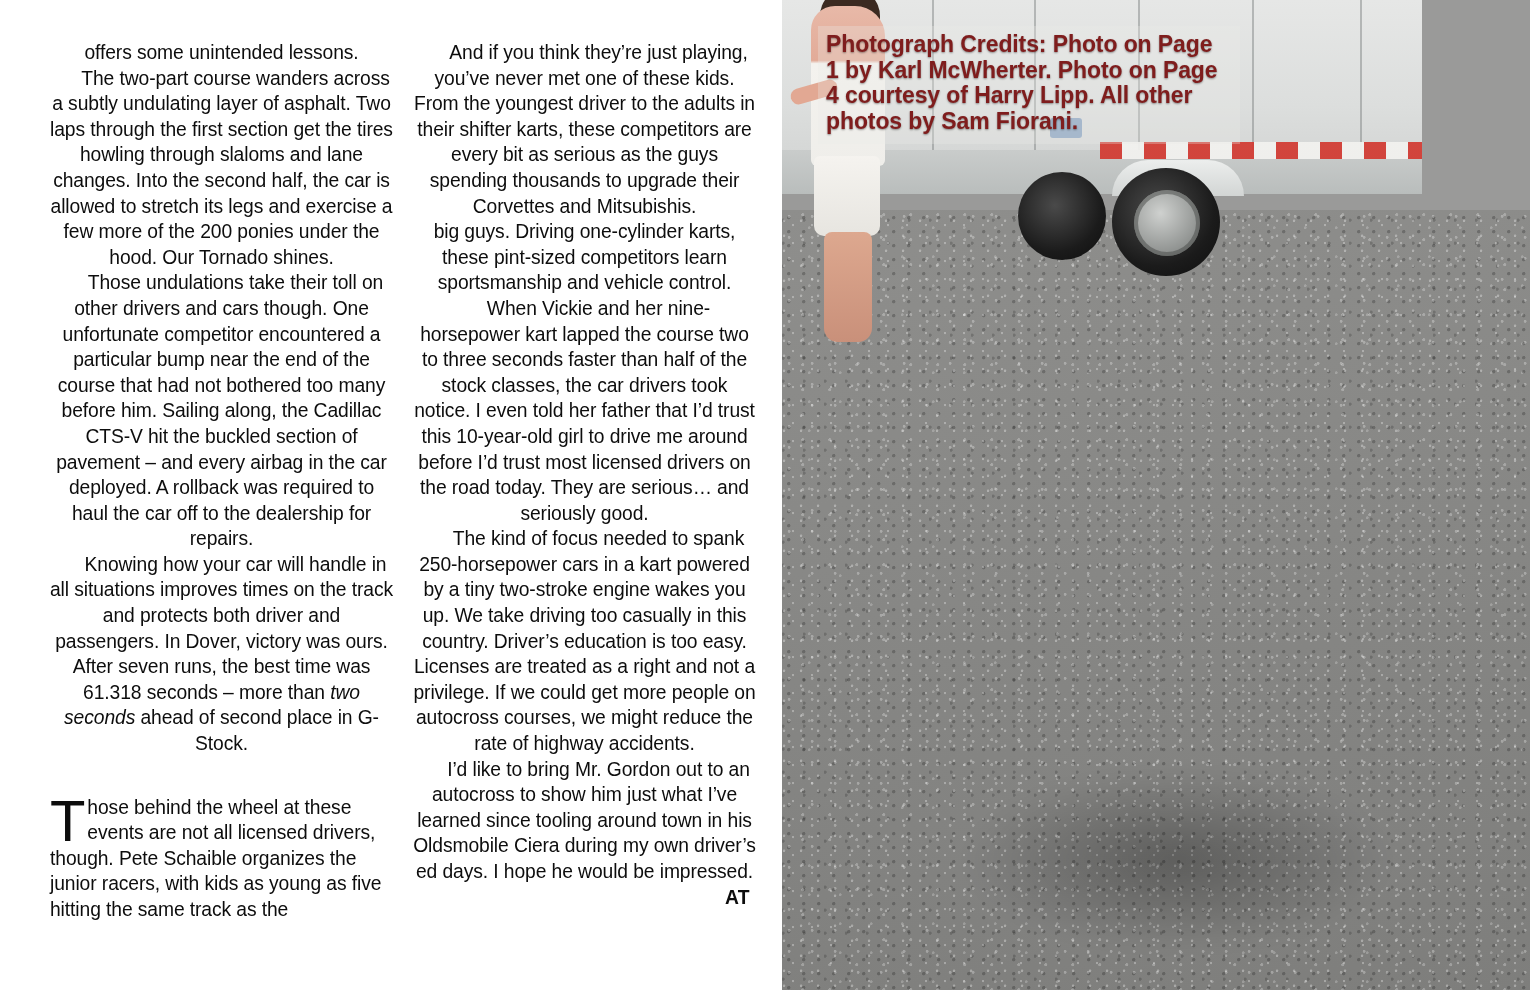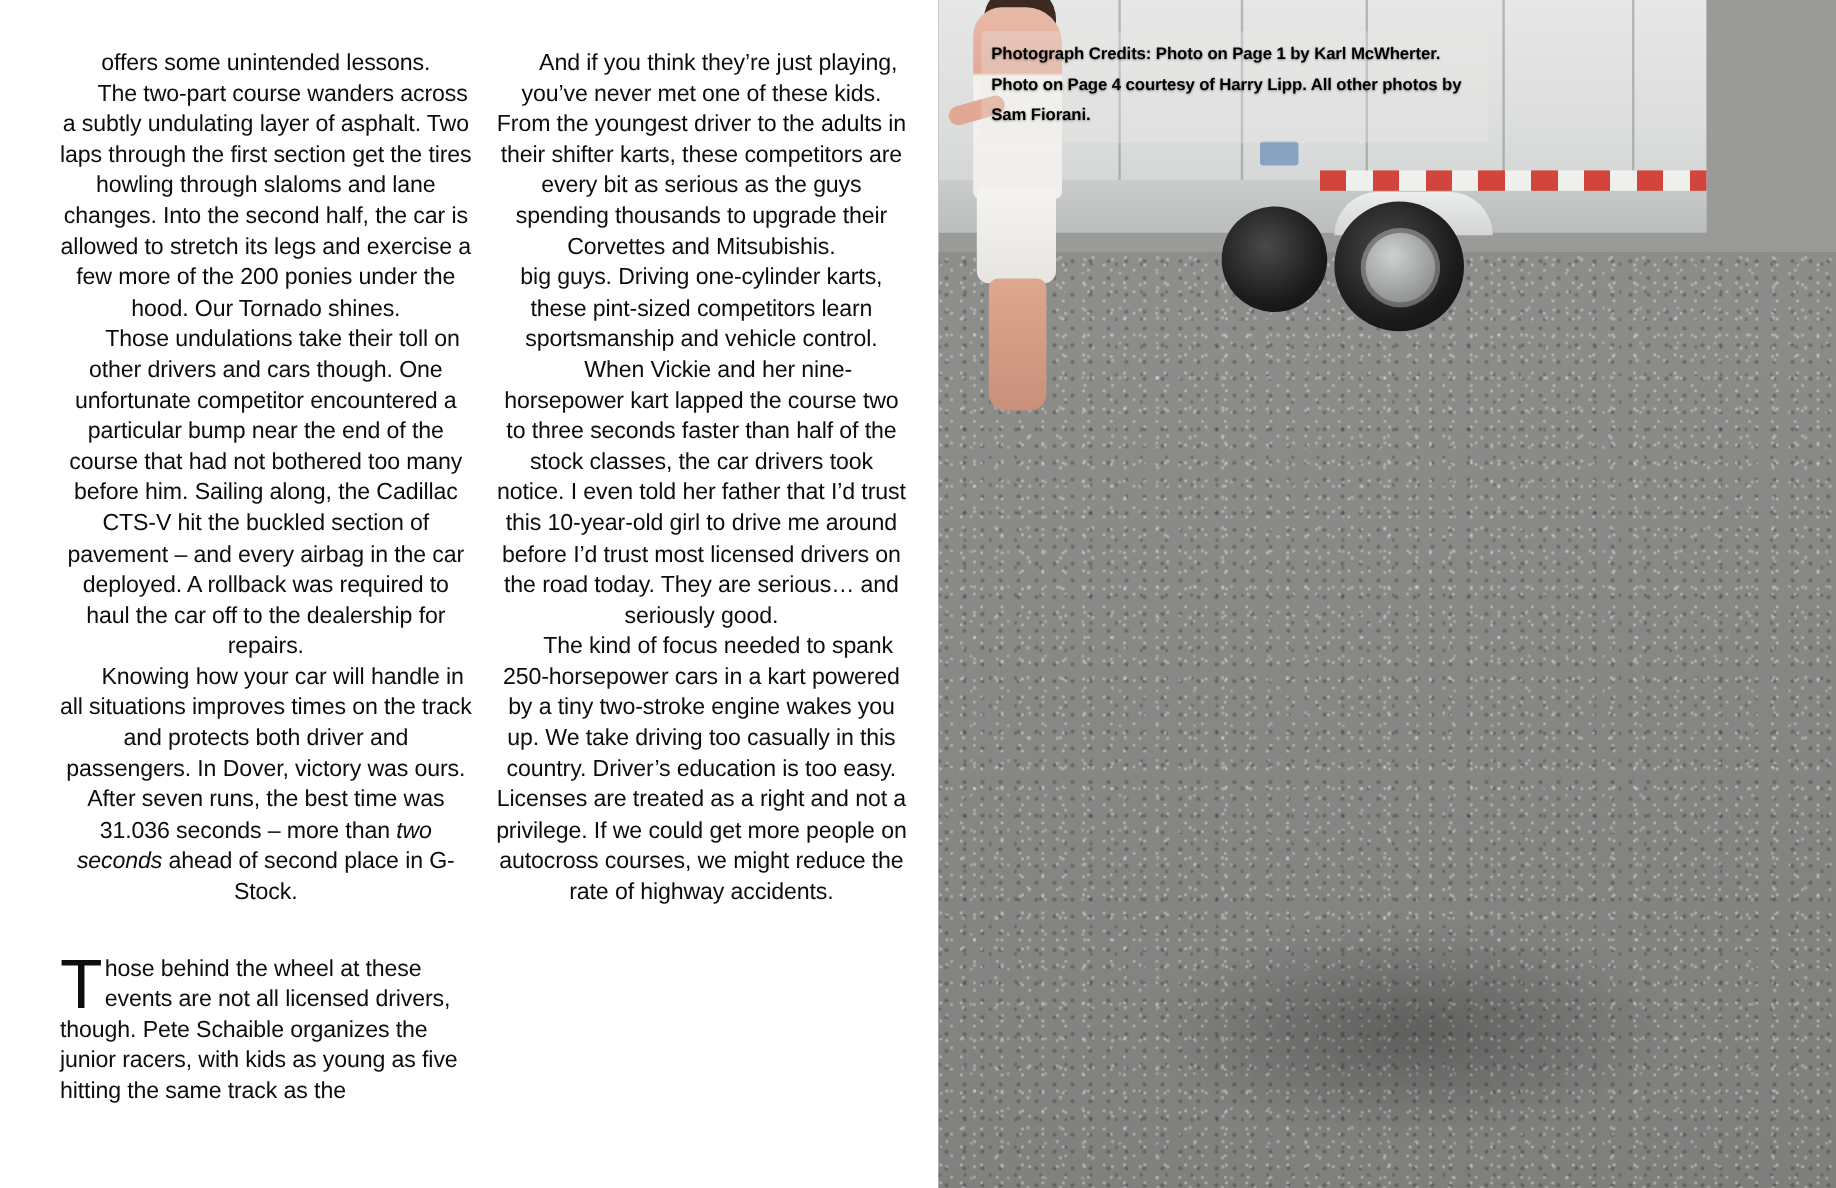--- a/index.html
+++ b/index.html
@@ -191,49 +191,50 @@
     border-radius: 28px 28px 14px 14px;
   }
 
   
   #photo-caption {
     position: absolute;
     left: 36px; top: 26px;
     width: 404px;
     padding: 6px 10px 10px 8px;
     background: rgba(236,236,233,0.30);
-    color: #000000;
-    font-size: 14px;
+    color: #7f1d1d;
+    font-size: 23px;
     font-weight: bold;
     line-height: 25.5px;
     letter-spacing: -0.1px;
     text-shadow: 0 1px 2px rgba(0,0,0,.40);
   }
 </style>
 </head>
 <body>
 
 <div id="page">
 
   <div id="text-side">
 
     <div class="column" id="column-1">
       <p class="para noindent">offers some unintended lessons.</p>
       <p class="para">The two-part course wanders across a subtly undulating layer of asphalt. Two laps through the first section get the tires howling through slaloms and lane changes. Into the second half, the car is allowed to stretch its legs and exercise a few more of the 200 ponies under the hood. Our Tornado shines.</p>
       <p class="para">Those undulations take their toll on other drivers and cars though. One unfortunate competitor encountered a particular bump near the end of the course that had not bothered too many before him. Sailing along, the Cadillac CTS-V hit the buckled section of pavement – and every airbag in the car deployed. A rollback was required to haul the car off to the dealership for repairs.</p>
-      <p class="para"><span>Knowing how your car will handle in all situations improves times on the track and protects both driver and passengers. In Dover, victory was ours. After seven runs, the best time was 31.036 seconds – more than </span><span class="ital">two seconds</span><span> ahead of second place in G-Stock.</span></p>
+      <p class="para"><span>Knowing how your car will handle in all situations improves times on the track and protects both driver and passengers. In Dover, victory was ours. After seven runs, the best time was 61.318 seconds – more than </span><span class="ital">two seconds</span><span> ahead of second place in G-Stock.</span></p>
       <div class="spacer-para"></div>
       <p class="dropcap-para"><span class="dc">T</span><span>hose behind the wheel at these events are not all licensed drivers, though. Pete Schaible organizes the junior racers, with kids as young as five hitting the same track as the</span></p>
     </div>
 
     <div class="column" id="column-2">
       <p class="para">And if you think they’re just playing, you’ve never met one of these kids. From the youngest driver to the adults in their shifter karts, these competitors are every bit as serious as the guys spending thousands to upgrade their Corvettes and Mitsubishis.</p>
       <p class="para noindent">big guys. Driving one-cylinder karts, these pint-sized competitors learn sportsmanship and vehicle control.</p>
       <p class="para">When Vickie and her nine-horsepower kart lapped the course two to three seconds faster than half of the stock classes, the car drivers took notice. I even told her father that I’d trust this 10-year-old girl to drive me around before I’d trust most licensed drivers on the road today. They are serious… and seriously good.</p>
       <p class="para">The kind of focus needed to spank 250-horsepower cars in a kart powered by a tiny two-stroke engine wakes you up. We take driving too casually in this country. Driver’s education is too easy. Licenses are treated as a right and not a privilege. If we could get more people on autocross courses, we might reduce the rate of highway accidents.</p>
+      <p class="para"><span>I’d like to bring Mr. Gordon out to an autocross to show him just what I’ve learned since tooling around town in his Oldsmobile Ciera during my own driver’s ed days. I hope he would be impressed.</span><span class="signoff-mark" style="float:right">AT</span></p>
     </div>
   </div>
 
   <div id="photo-side">
 
     <div class="asphalt"></div>
     <div class="asphalt-shadow"></div>
 
     <div class="trailer">
       <div class="trailer-seam" style="left:60px"></div>

